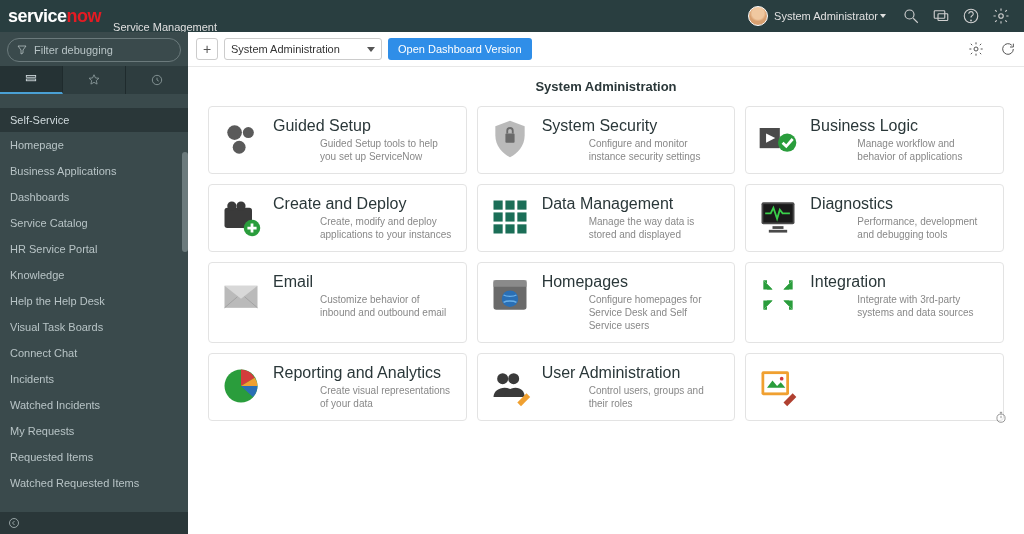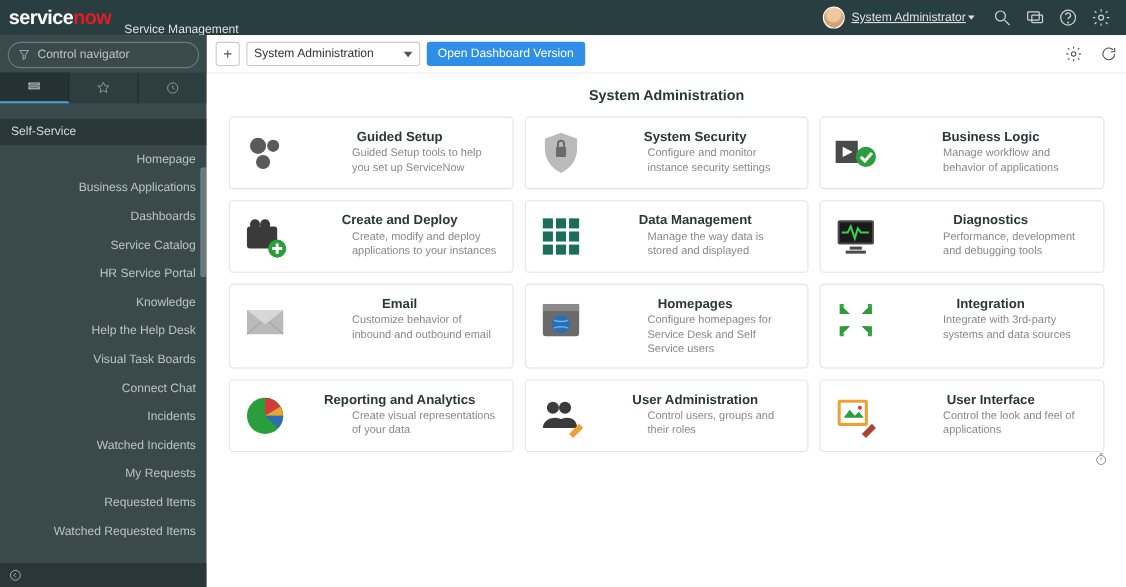--- a/index.html
+++ b/index.html
@@ -16,21 +16,21 @@
   .logo { display:flex; align-items:baseline; font-size:18px; font-weight:bold; letter-spacing:-0.5px; }
   .logo .svc { color:#fff; }
   .logo .now { color:#e31b23; }
   .app-title { font-size:11px; color:#e0e0e0; margin-left:12px;margin-top:21px; }
   .banner-spacer { flex:1; }
   .avatar {
     width:20px; height:20px; border-radius:50%; background:#d8a070;
     border:1px solid #fff; margin-right:6px;
     background: radial-gradient(circle at 50% 35%, #f0c8a0 40%, #d8a070 55%);
   }
-  .user-name { font-size:11px; color:#e0e0e0; margin-right:2px;text-decoration:underline; }
+  .user-name { font-size:11px; color:#e0e0e0; margin-right:2px; }
   .chev-down {
     width:0;height:0;border-left:3px solid transparent;border-right:3px solid transparent;
     border-top:4px solid #e0e0e0; display:inline-block; margin-right:10px;
   }
   .banner-icon {
     width:18px; height:18px; stroke:#d0d0d0; fill:none; stroke-width:1.5;
     margin: 0 6px; cursor:pointer;
   }
   
   .body-row { display:flex; height:calc(534px - 32px); }
@@ -46,21 +46,21 @@
     flex:1; display:flex; align-items:center; justify-content:center;
     border-right:1px solid #1f2b2d; cursor:pointer;
   }
   .nav-tab:last-child { border-right:none; }
   .nav-tab svg { width:14px; height:14px; stroke:#8b9a9c; fill:none; stroke-width:1.5; }
   .nav-tab.active { background:#253234; border-bottom:2px solid #4aa0d4; }
   .nav-tab.active svg { stroke:#d0dadd; }
   .section-header {
     background:#2a3739; color:#d0dadd; font-size:11px; padding:6px 10px;margin-top:14px;
   }
-  .nav-items { overflow-y:auto; flex:1;text-align:right; }
+  .nav-items { overflow-y:auto; flex:1; }
   .nav-item {
     color:#b8c4c6; font-size:11px; padding:7px 10px; cursor:pointer;
   }
   .nav-scrollbar {
     position:absolute; right:0; top:120px; width:6px; height:100px;
     background:#6b7a7c; border-radius:3px;
   }
   .collapse-btn {
     height:22px; background:#2a3739; display:flex; align-items:center; padding-left:8px;
   }
@@ -96,21 +96,21 @@
   .card-grid {
     display:grid; grid-template-columns: repeat(3, 1fr); gap:10px;
   }
   .card {
     border:1px solid #e3e3e3; border-radius:4px; padding:10px 12px 10px 10px;
     display:flex; gap:10px; min-height:66px; cursor:pointer; background:#fff;
   }
   .card-icon {
     width:44px; height:44px; flex-shrink:0; display:flex; align-items:center; justify-content:center;
   }
-  .card-title { font-size:12px; color:#2a3739; font-weight:700;text-align:center; }
+  .card-title { font-size:16px; color:#2a3739; font-weight:400; }
   .card-desc { font-size:10px; color:#888; line-height:1.3; margin-top:2px; max-width:180px;margin-left:47px;}
   .timer-icon {
     position:absolute; right:16px; bottom:110px; width:14px; height:14px;
     stroke:#888; fill:none; stroke-width:1.5;
   }
   
   svg { display:block; }
 </style>
 </head>
 <body>
@@ -146,21 +146,21 @@
 </div>
 
 <div class="body-row">
 
   <div class="sidebar">
     <div class="filter-wrap">
       <div class="filter">
         <svg viewBox="0 0 24 24">
           <path d="M4 4h16l-6 8v6l-4 2v-8z"></path>
         </svg>
-        <span>Control navigator</span>
+        <span>Filter debugging</span>
       </div>
     </div>
     <div class="nav-tabs">
       <div class="nav-tab active">
         <svg viewBox="0 0 24 24">
             <rect x="4" y="6" width="16" height="3"></rect>
             <rect x="4" y="12" width="16" height="3"></rect>
           </svg>
       </div>
       <div class="nav-tab">
@@ -396,24 +396,20 @@
         <div class="card">
           <div class="card-icon">
             <svg viewBox="0 0 48 48">
                 <rect x="6" y="8" width="30" height="26" rx="2" fill="#f0a030"></rect>
                 <rect x="9" y="11" width="24" height="20" fill="#fff"></rect>
                 <path d="M12 26l6-8 5 6 4-4 5 6z" fill="#2a9d3c"></path>
                 <circle cx="28" cy="16" r="2" fill="#d43c3c"></circle>
                 <path d="M30 42l10-10 4 4-10 10z" fill="#b04030"></path>
               </svg>
           </div>
-          <div>
-            <div class="card-title">User Interface</div>
-            <div class="card-desc">Control the look and feel of applications</div>
-          </div>
         </div>
 
       </div>
     </div>
 
     <svg class="timer-icon" viewBox="0 0 24 24">
       <circle cx="12" cy="14" r="7"></circle>
         <path d="M12 10v4M10 4h4M12 4v3"></path>
     </svg>
   </div>

